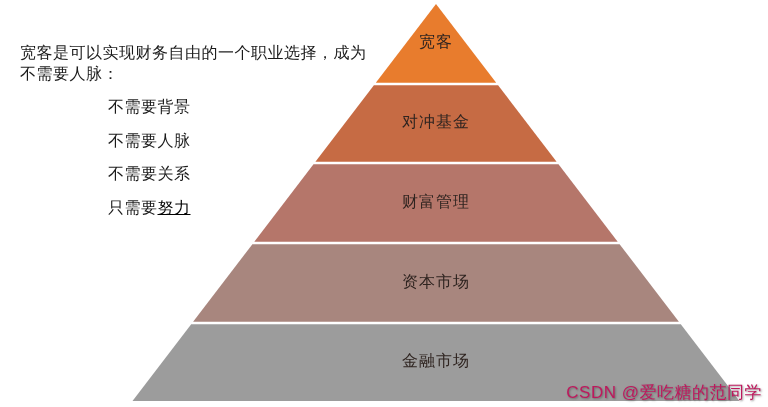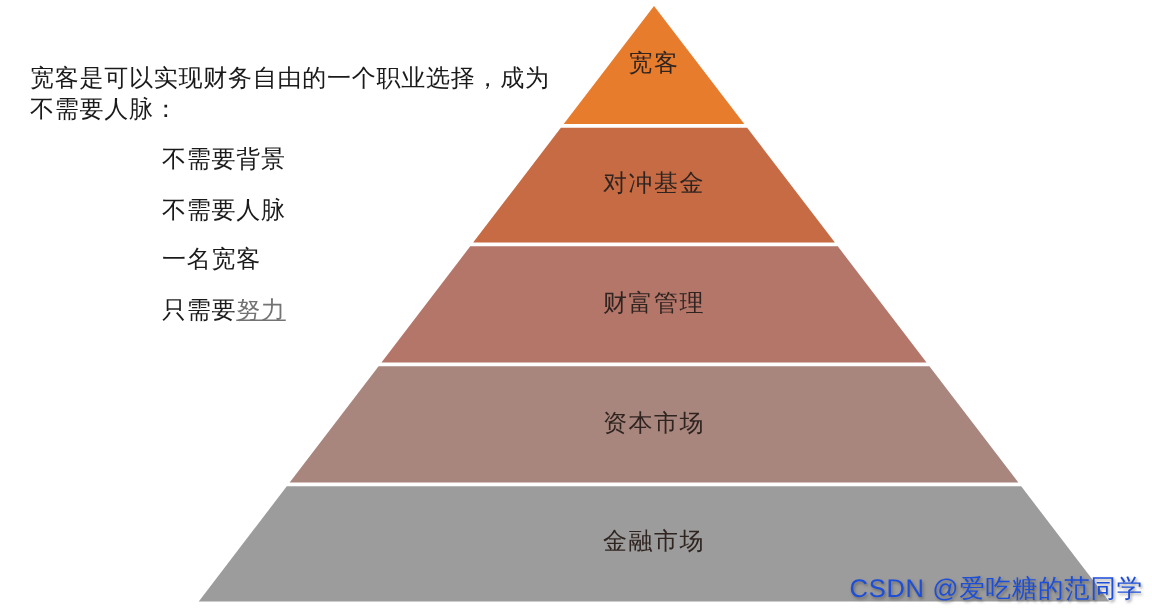--- a/index.html
+++ b/index.html
@@ -28,56 +28,56 @@
   .req-list {
     list-style: none;
     margin: 9px 0 0 0;
     padding: 0 0 0 88px;
   }
   .req-list li {
     line-height: 21.5px;
     margin-top: 12px;
   }
   .hl {
-    color: #737373;
+    color: #000000;
     text-decoration: underline;
   }
   .pyramid-svg {
     position: absolute;
     left: 0;
     top: 0;
   }
   .pyramid-svg text {
     font-family: "Liberation Sans", "DejaVu Sans", sans-serif;
     font-size: 16px;
     letter-spacing: 1px;
   }
   .watermark {
     position: absolute;
     right: 6px;
     bottom: 3px;
     font-size: 17px;
-    color: #1d4ed8;
+    color: #be185d;
     text-shadow: 1px 1px 2px rgba(70, 70, 70, 0.55);
     letter-spacing: 0.5px;
     user-select: none;
   }
 </style>
 </head>
 <body>
 
 <div class="canvas">
 
   <div class="intro">
     <div>宽客是可以实现财务自由的一个职业选择，成为</div>
     <div>不需要人脉：</div>
     <ul class="req-list">
       <li>不需要背景</li>
       <li>不需要人脉</li>
-      <li>一名宽客</li>
+      <li>不需要关系</li>
       <li><span>只需要</span><span class="hl">努力</span></li>
     </ul>
   </div>
 
   <svg class="pyramid-svg" width="768" height="407" viewBox="0 0 768 407">
 
     <polygon points="436,4 496.2,82.7 375.8,82.7" fill="#e87c2d"></polygon>
 
     <polygon points="373.9,85.2 498.1,85.2 556.6,161.7 315.4,161.7" fill="#c66b44"></polygon>
 

